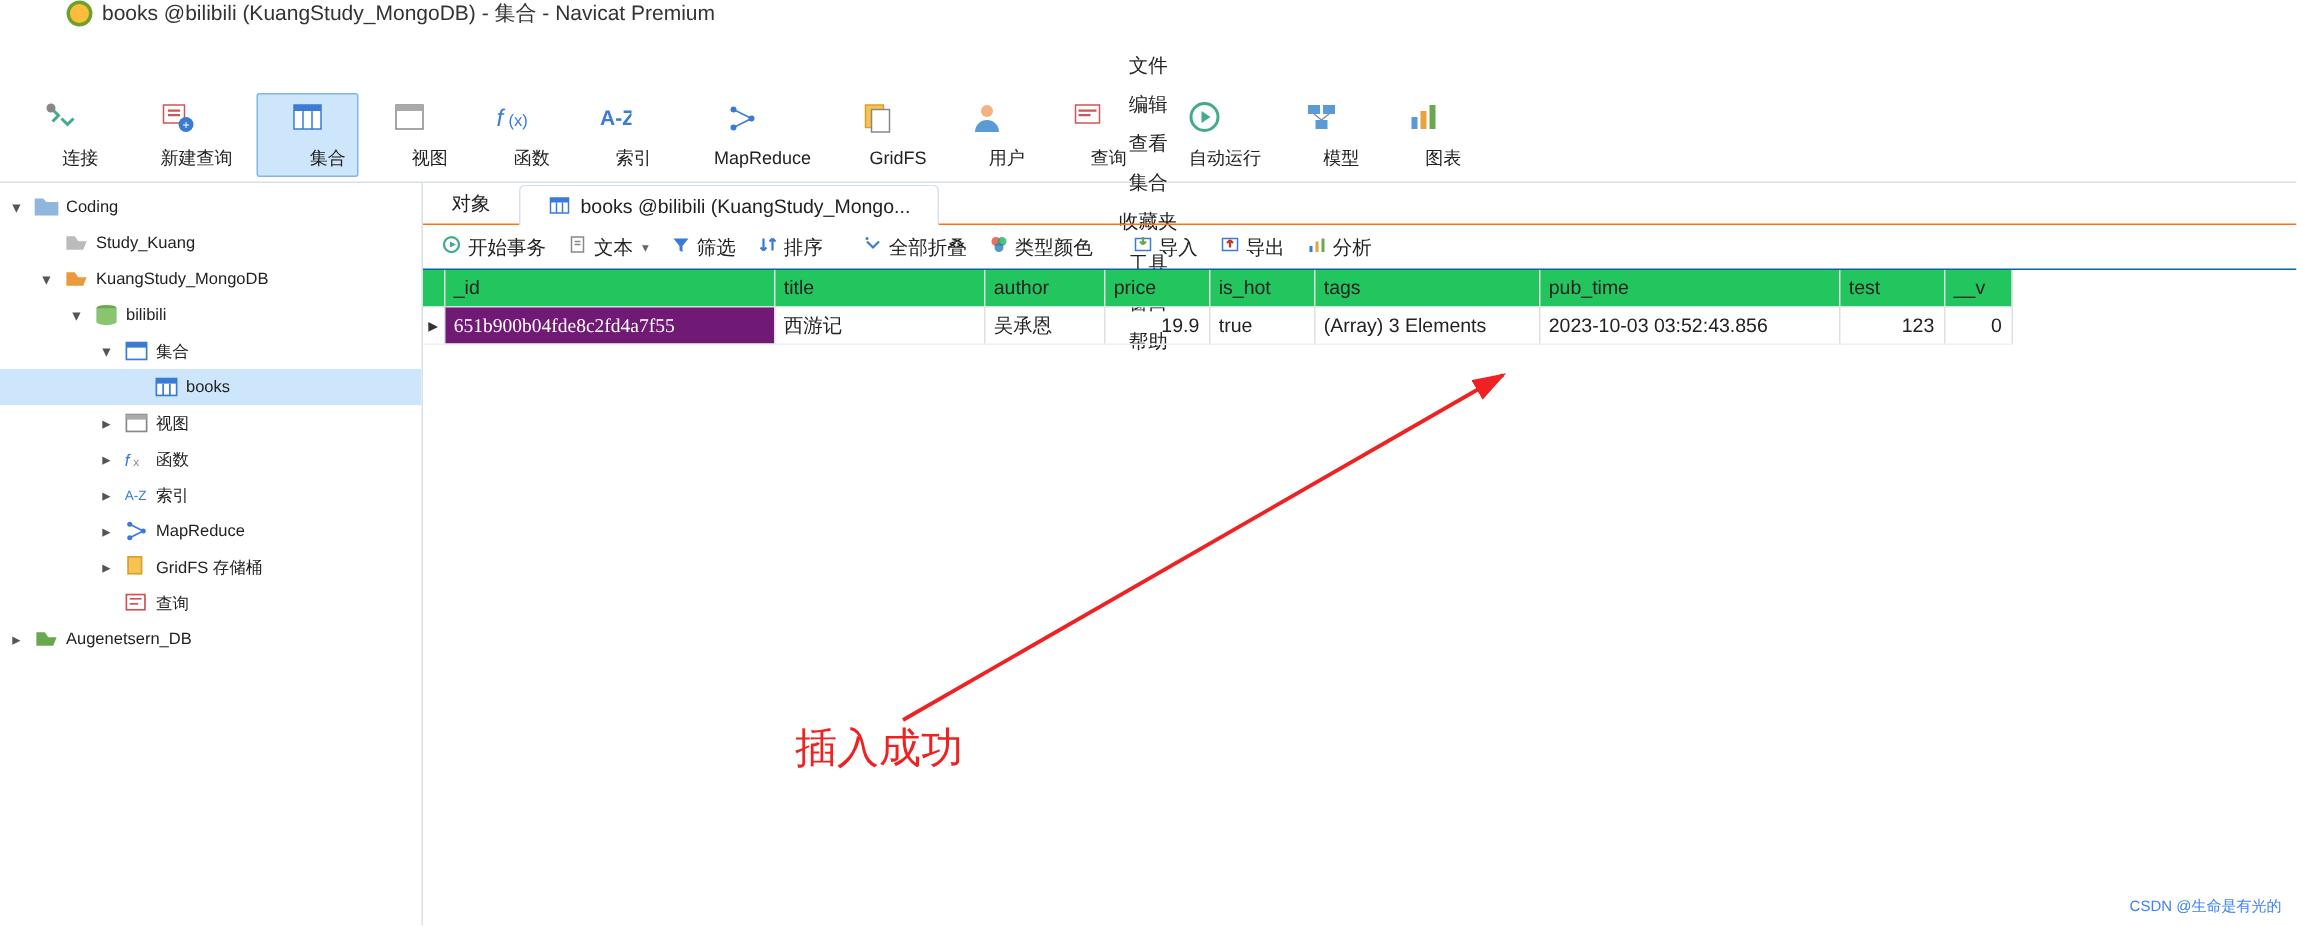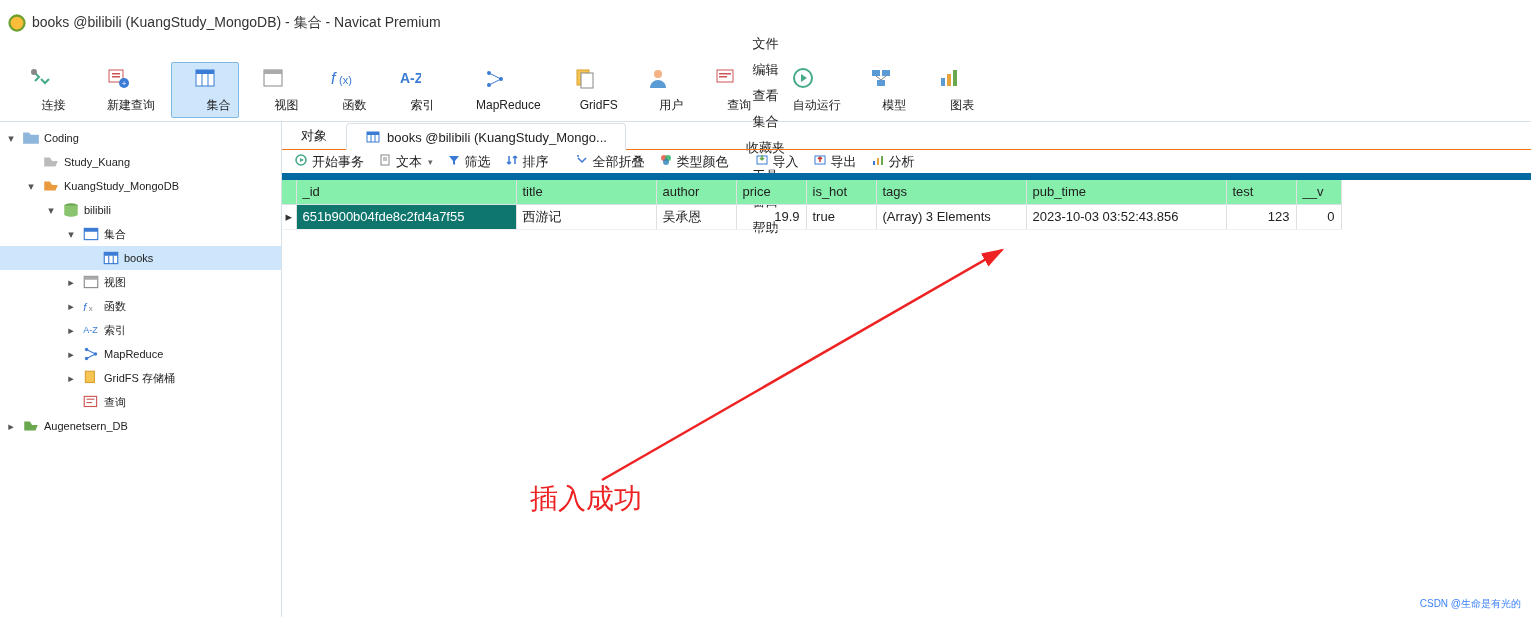--- a/index.html
+++ b/index.html
@@ -1,19 +1,19 @@
 <!DOCTYPE html>
 <html><head>
 <meta charset="utf-8">
 <style>
 * { margin: 0; padding: 0; box-sizing: border-box; font-family: "Microsoft YaHei", "Segoe UI", sans-serif; }
 body { width: 1531px; height: 617px; background: #fff; font-size: 13px; color: #222; overflow: hidden; position: relative; }
 
 
-.titlebar { height: 32px; display: flex; align-items: flex-end; padding: 0 8px; gap: 6px; }
+.titlebar { height: 32px; display: flex; align-items: flex-start; padding: 0 8px; gap: 6px; margin-left: 36px; }
 .titlebar .logo { width: 18px; height: 18px; }
 .titlebar .title { color: #333; font-size: 14px; }
 
 
 .menubar { height: 26px; display: flex; align-items: center; padding: 0 6px; gap: 2px; flex-direction: column; }
 .menubar .item { padding: 3px 12px; cursor: default; }
 
 
 .toolbar { height: 64px; display: flex; align-items: center; padding: 0 6px; border-bottom: 1px solid #d8e0e8; }
 .tool { display: flex; flex-direction: column; align-items: center; justify-content: center; min-width: 68px; height: 56px; padding: 0 6px; cursor: default; }
@@ -29,33 +29,33 @@
 .tree-row .caret { width: 14px; text-align: center; color: #555; font-size: 11px; }
 .tree-row .ticon { width: 18px; height: 18px; display: flex; align-items: center; justify-content: center; }
 .tree-row .tlabel { font-size: 11px; }
 
 .content { flex: 1; display: flex; flex-direction: column; position: relative; }
 .tabs { height: 28px; display: flex; align-items: flex-end; border-bottom: 1px solid #f97316; }
 .tab { height: 27px; padding: 0 18px; display: flex; align-items: center; gap: 6px; border: 1px solid transparent; border-bottom: none; border-radius: 4px 4px 0 0; cursor: default; }
 .tab.active { background: #fff; border-color: #d8e0e8; position: relative; top: 1px; }
 .tab .ticon { width: 16px; height: 16px; }
 
-.action-bar { height: 30px; display: flex; align-items: center; gap: 2px; padding: 0 6px; border-bottom: 7px solid #0369a1; }
+.action-bar { height: 30px; display: flex; align-items: center; gap: 2px; padding: 0 6px; border-bottom: 1px solid #0369a1; }
 .action { display: flex; align-items: center; gap: 4px; padding: 2px 6px; cursor: default; font-size: 13px; }
 .action svg { width: 14px; height: 14px; }
 .action .dd { font-size: 9px; color: #666; margin-left: 2px; }
 .action-sep { width: 10px; }
 
 .grid { flex: 1; overflow: auto; position: relative; }
 table { border-collapse: collapse; font-size: 13px; }
 th, td { border-right: 1px solid #e0e0e0; padding: 3px 6px; text-align: left; height: 24px; white-space: nowrap; }
-thead th { background: #86efac; font-weight: normal; border-bottom: 1px solid #d8e0e8; }
+thead th { background: #22c55e; font-weight: normal; border-bottom: 1px solid #d8e0e8; }
 tbody tr td { border-bottom: 1px solid #f0f0f0; }
 td.num { text-align: right; }
-td.sel { background: #0f766e; color: #fff; }
+td.sel { background: #701a75; color: #fff; font-family: Liberation Serif, serif; }
 .rowptr { width: 14px; padding: 0; text-align: center; color: #333; }
 
 .annotation { position: absolute; color: #e22; font-size: 28px; font-weight: 500; pointer-events: none; }
 .arrow-svg { position: absolute; pointer-events: none; }
 
 .watermark { position: absolute; right: 10px; bottom: 6px; color: #3b82f6; font-size: 10px; }
 </style>
 </head>
 <body>
 

